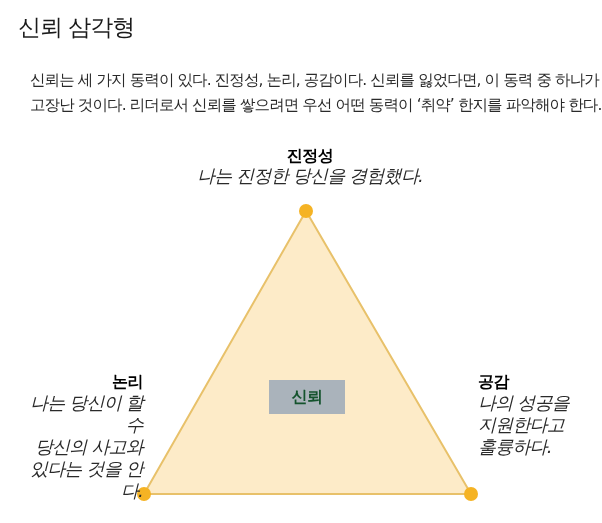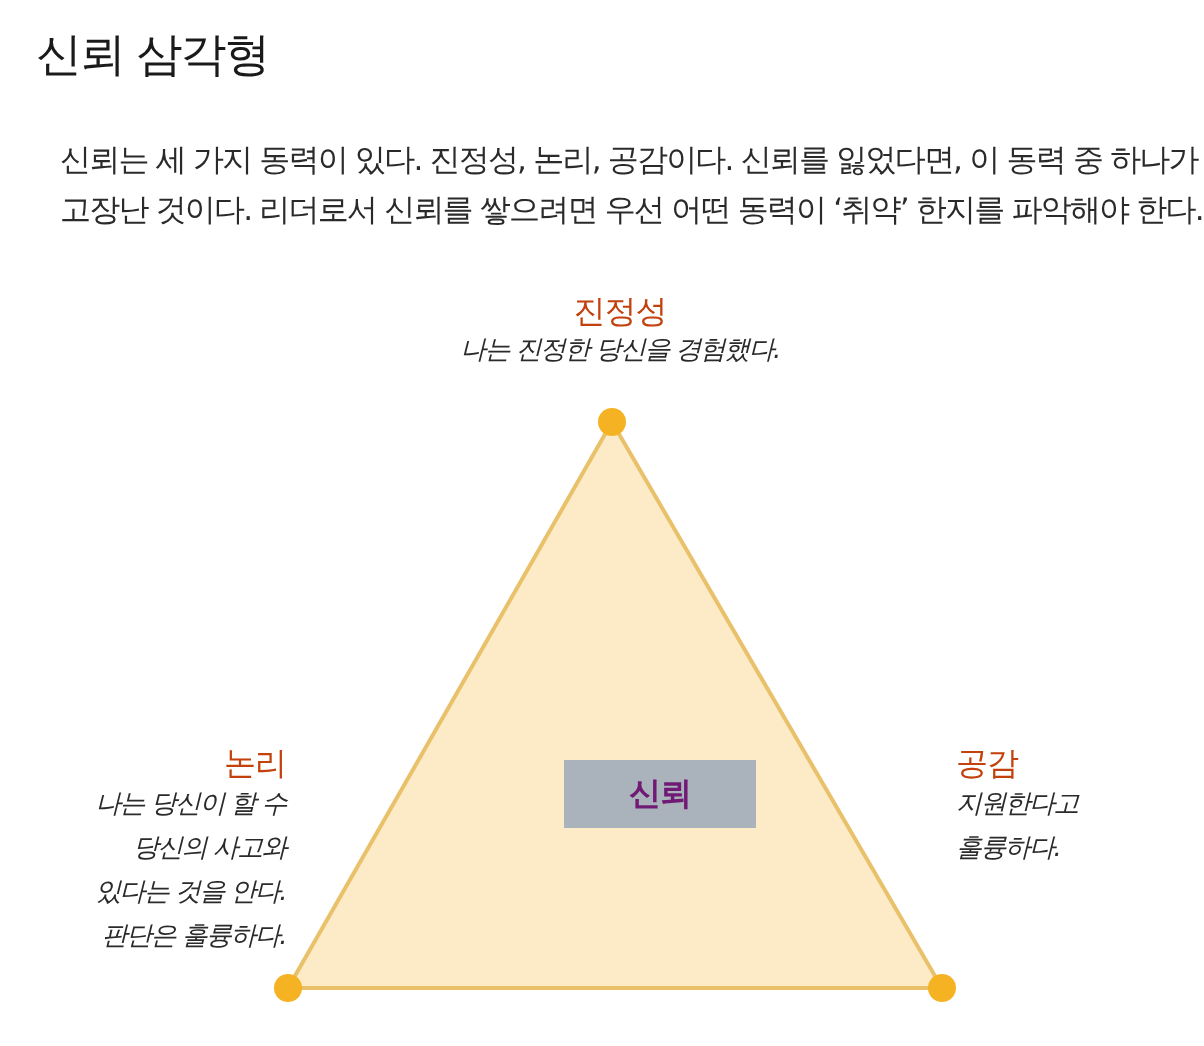--- a/index.html
+++ b/index.html
@@ -10,33 +10,33 @@
   .title {
     position: absolute; left: 18px; top: 12px;
     font-size: 23px; font-weight: normal; color: #1a1a1a; letter-spacing: -1px; margin: 0;
   }
   .intro {
     position: absolute; left: 18px; top: 56px; width: 575px;
     font-size: 15.5px; line-height: 25px; color: #2a2a2a; letter-spacing: -0.9px; margin: 12px;
   }
   svg.diagram { position: absolute; left: 0; top: 0; }
   .label-block { position: absolute; }
-  .label-title { font-size: 16px; font-weight: normal; color: #c2410c; letter-spacing: -0.5px; }
-  .label-desc { font-size: 13px; font-style: italic; color: #2a2a2a; line-height: 22px; letter-spacing: -0.8px; }
+  .label-title { font-size: 16px; font-weight: bold; color: #000000; letter-spacing: -0.5px; }
+  .label-desc { font-size: 18px; font-style: italic; color: #2a2a2a; line-height: 22px; letter-spacing: -0.8px; }
   .top-label { left: 160px; top: 146px; width: 300px; text-align: center; }
   .top-label .label-title { line-height: 20px; }
   .top-label .label-desc { line-height: 20px; }
   .left-label { left: 10px; top: 372px; width: 133px; text-align: right; }
   .left-label .label-title { line-height: 20px; }
   .right-label { left: 478px; top: 372px; width: 120px; text-align: left; }
   .right-label .label-title { line-height: 20px; }
   .center-box {
-    position: absolute; left: 269px; top: 380px; width: 96px; height: 34px;
-    background: #aab3bb; color: #701a75; font-size: 16px; font-weight: bold;
-    display: flex; align-items: center; justify-content: center; letter-spacing: -0.5px; margin-left: 13px;
+    position: absolute; left: 269px; top: 380px; width: 76px; height: 34px;
+    background: #aab3bb; color: #14532d; font-size: 16px; font-weight: bold;
+    display: flex; align-items: center; justify-content: center; letter-spacing: -0.5px;
   }
 </style>
 </head>
 <body>
 
 <h1 class="title">신뢰 삼각형</h1>
 <p class="intro">신뢰는 세 가지 동력이 있다. 진정성, 논리, 공감이다. 신뢰를 잃었다면, 이 동력 중 하나가 고장난 것이다. 리더로서 신뢰를 쌓으려면 우선 어떤 동력이 ‘취약’ 한지를 파악해야 한다.</p>
 
 <svg class="diagram" width="602" height="523">
   <polygon points="306,211 144,494 471,494" fill="#fdebc8" stroke="#e8c16a" stroke-width="2"></polygon>
@@ -50,20 +50,20 @@
 <div class="label-block top-label">
   <div class="label-title">진정성</div>
   <div class="label-desc">나는 진정한 당신을 경험했다.</div>
 </div>
 
 <div class="label-block left-label">
   <div class="label-title">논리</div>
   <div class="label-desc">나는 당신이 할 수</div>
   <div class="label-desc">당신의 사고와</div>
   <div class="label-desc">있다는 것을 안다.</div>
-  <div class="label-desc">판단은 훌륭하다.</div>
 </div>
 
 <div class="label-block right-label">
   <div class="label-title">공감</div>
+  <div class="label-desc">나의 성공을</div>
   <div class="label-desc">지원한다고</div>
   <div class="label-desc">훌륭하다.</div>
 </div>
 
 </body></html>

